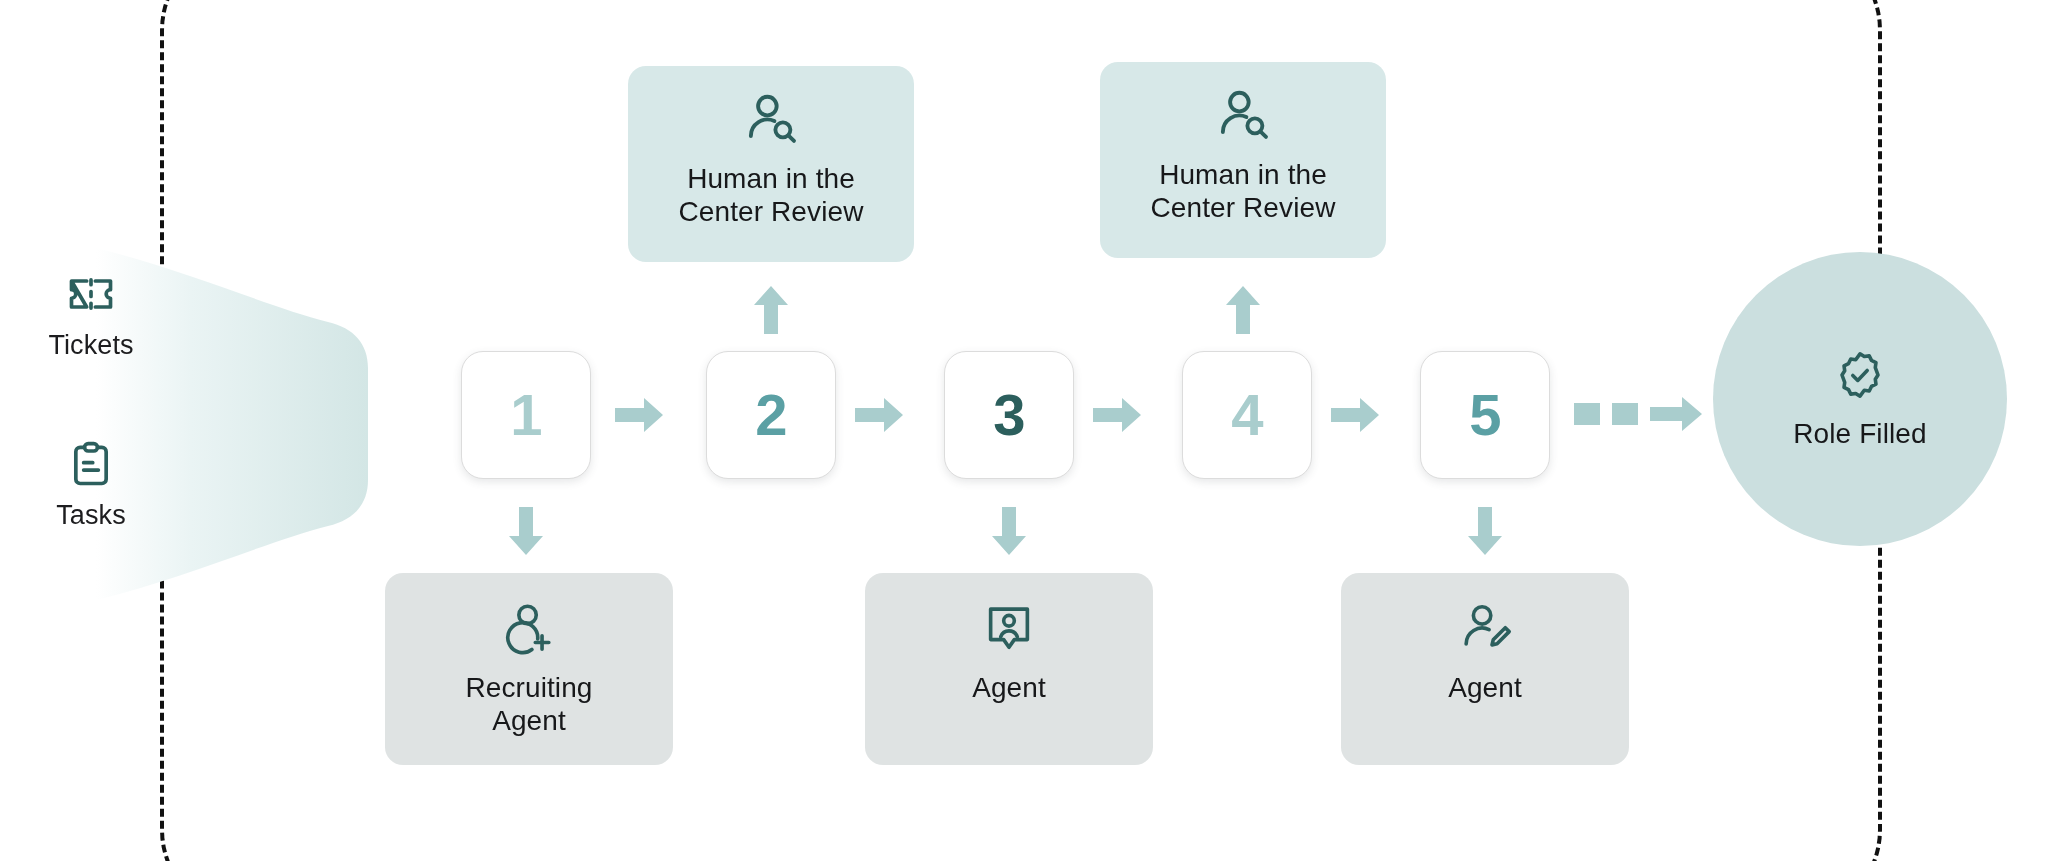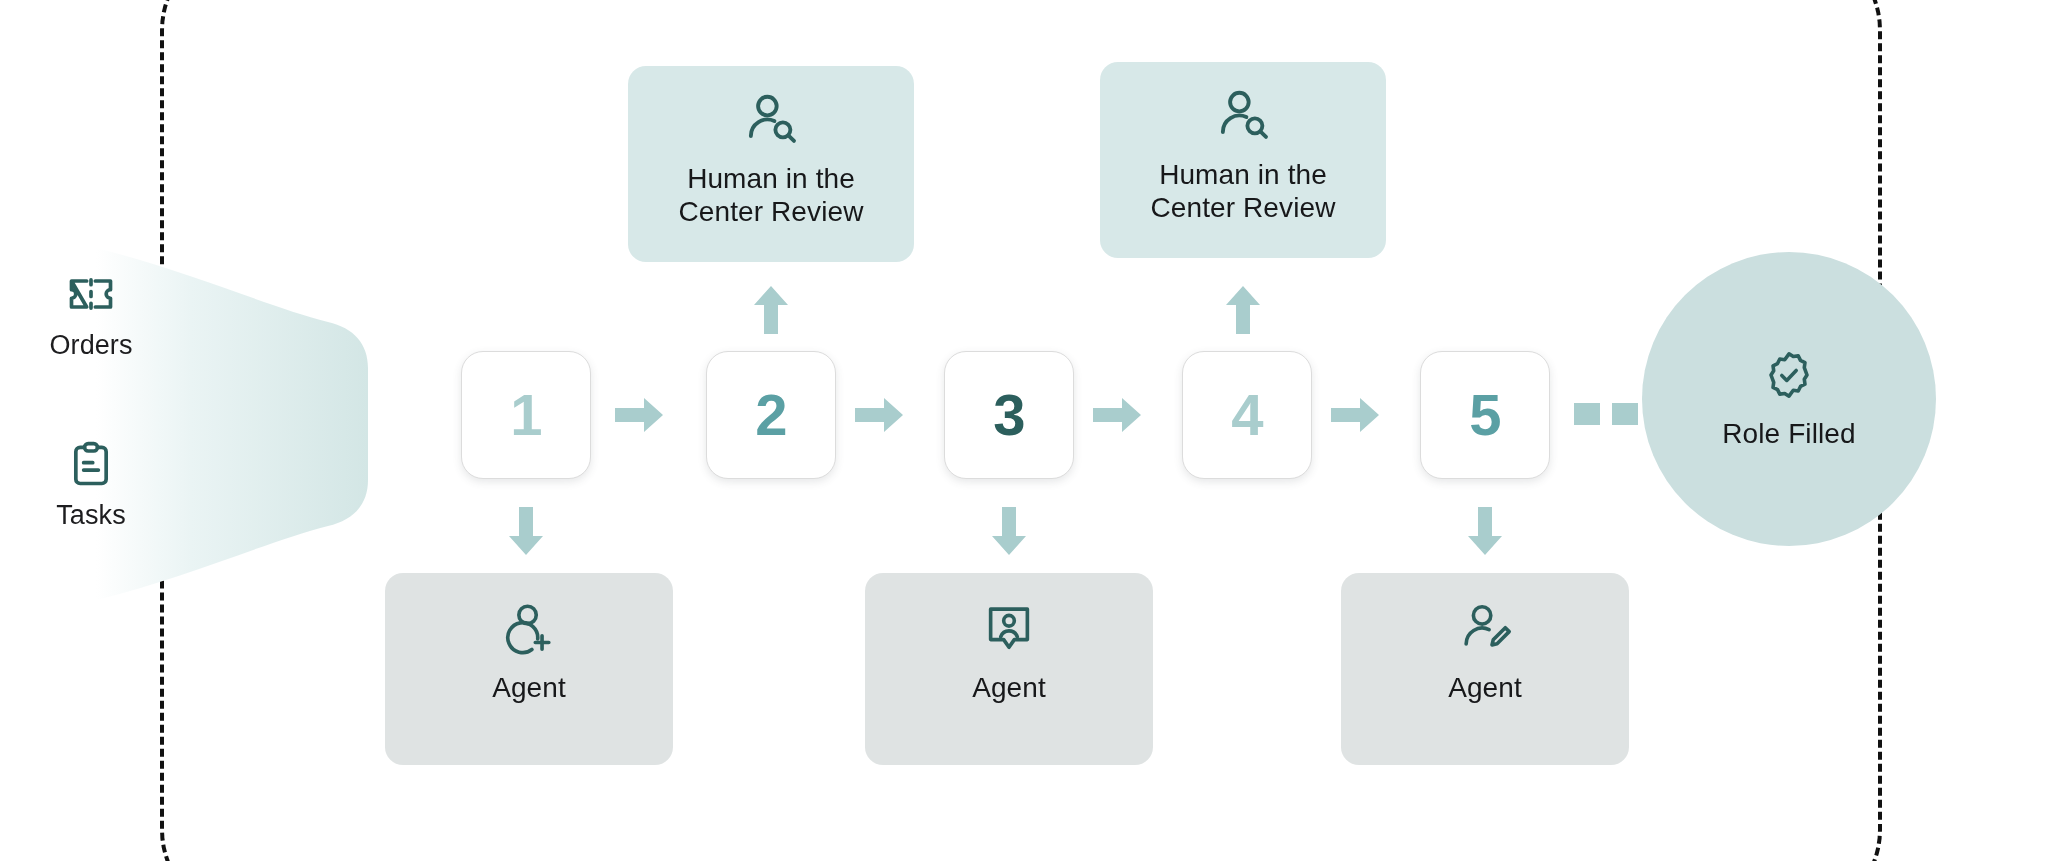--- a/index.html
+++ b/index.html
@@ -145,21 +145,21 @@
     margin-top: 10px;
     font-size: 28px;
     line-height: 1.18;
     color: #17181a;
     letter-spacing: .1px;
   }
 
   
   .outcome {
     position: absolute;
-    left: 1642px;
+    left: 1713px;
     top: 252px;
     width: 294px;
     height: 294px;
     border-radius: 50%;
     background: #cbdfdf;
     display: flex;
     flex-direction: column;
     align-items: center;
     justify-content: center;
   }
@@ -189,21 +189,21 @@
     <path d="M0,0 C90,22 170,58 232,74 C258,80 272,96 272,120 L272,232 C272,256 258,272 232,278 C170,294 90,330 0,352 Z" fill="url(#funnelGrad)"></path>
   </svg>
 
   <div class="source" id="src-tickets">
     <span class="glyph">
       <svg width="52" height="52" viewBox="0 0 24 24" fill="none" stroke="#2c5f5d" stroke-width="1.7" stroke-linecap="round" stroke-linejoin="round">
         <path d="M3 6h7m4 0h7v4a2 2 0 0 0 0 4v4h-7m-4 0H3v-4a2 2 0 0 0 0-4V6z"></path>
         <path d="M12 5.5v2.2M12 10.9v2.2M12 16.3v2.2"></path>
       </svg>
     </span>
-    <span class="lbl">Orders</span>
+    <span class="lbl">Tickets</span>
   </div>
 
 
   <div class="source" id="src-tasks">
     <span class="glyph">
       <svg width="52" height="52" viewBox="0 0 24 24" fill="none" stroke="#2c5f5d" stroke-width="1.7" stroke-linecap="round" stroke-linejoin="round">
         <rect x="9" y="2.6" width="6" height="3.4" rx="1.7"></rect>
         <path d="M9 4.3H7a2 2 0 0 0-2 2V19a2 2 0 0 0 2 2h10a2 2 0 0 0 2-2V6.3a2 2 0 0 0-2-2h-2"></path>
         <path d="M8.6 11.4h4.2M8.6 14.8h6.8"></path>
       </svg>
@@ -295,20 +295,21 @@
 
   <div class="agent" style="left:385px; top:573px;">
     <span class="glyph">
       <svg width="58" height="58" viewBox="0 0 24 24" fill="none" stroke="#2c5f5d" stroke-width="1.5" stroke-linecap="round" stroke-linejoin="round">
         <circle cx="11.4" cy="6.6" r="3.6"></circle>
         <path d="M15.6 16.5a6.2 6.2 0 1 0-2.4 4.4"></path>
         <path d="M17.4 15.2v5.6M14.6 18h5.6"></path>
       </svg>
     </span>
     <div class="lbl">
+      <div>Recruiting</div>
       <div>Agent</div>
     </div>
   </div>
 
   <div class="agent" style="left:865px; top:573px;">
     <span class="glyph">
       <svg width="58" height="58" viewBox="0 0 24 24" fill="none" stroke="#2c5f5d" stroke-width="1.5" stroke-linecap="round" stroke-linejoin="round">
         <path d="M4.4 4.2h15.2v12.6h-5.4L12 20l-2.2-3.2H4.4z"></path>
         <circle cx="12" cy="9" r="2.2"></circle>
         <path d="M8.6 15.6a3.6 3.6 0 0 1 6.8 0"></path>

